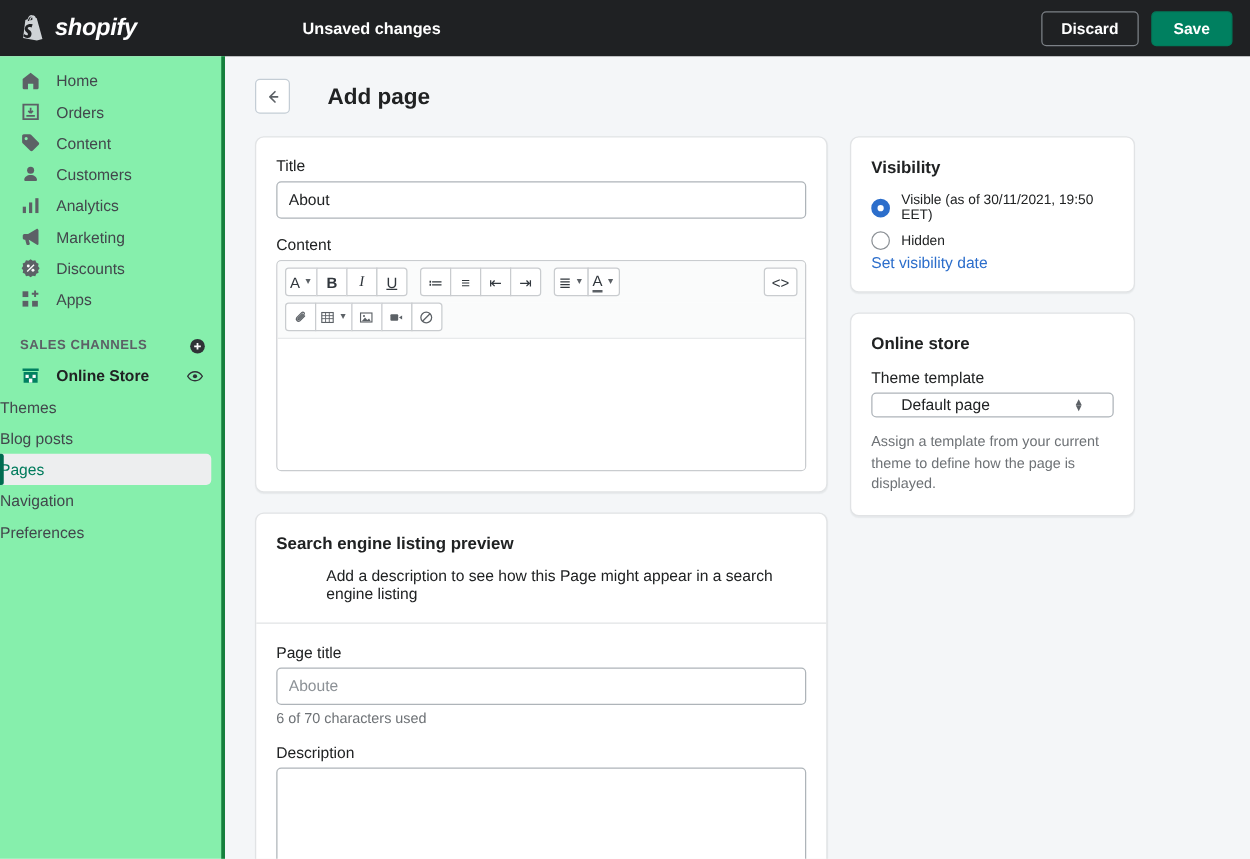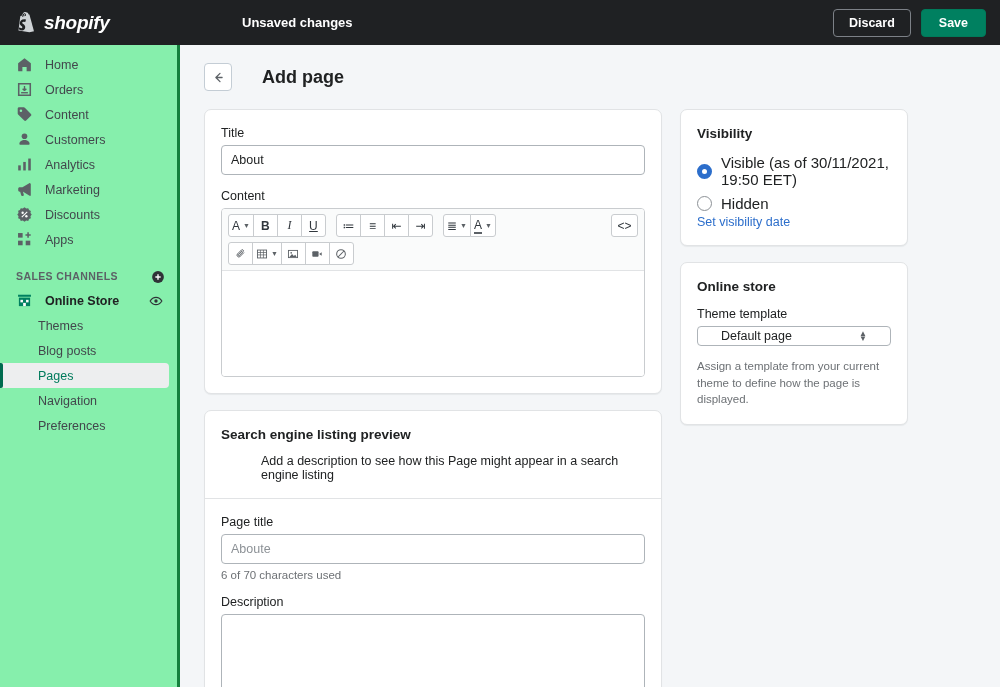--- a/index.html
+++ b/index.html
@@ -55,21 +55,21 @@
   .channel-row {
     display: flex; align-items: center; gap: 12px; height: 25px;
     margin: 0 8px 0 10px; padding: 0 6px; cursor: pointer;
   }
   .channel-row .label {
     font-size: 12.5px; color: #202223; font-weight: bold;
   }
   .channel-row .eye { margin-left: auto; }
   .sub-item {
     height: 25px; display: flex; align-items: center;
-    padding-left: 38px; font-size: 12.5px; color: #42474c; cursor: pointer;
+    font-size: 12.5px; color: #42474c; cursor: pointer;
     margin: 0 8px 0 0; border-radius: 0 4px 4px 0;
   }
   .sub-item.active { background: #edeeef; color: #007b5c; font-weight: normal; }
   .sub-item.active::before {
     content: ""; position: absolute; left: 0; width: 3px; height: 25px;
     background: #006b4f; border-radius: 0 2px 2px 0;
   }
   
   .main { flex: 1; overflow: hidden; padding: 18px 24px 0 24px; }
   .page-head { display: flex; align-items: center; gap: 30px; margin-bottom: 18px; }
@@ -122,21 +122,21 @@
   }
   .card-title { font-size: 13.5px; font-weight: bold; color: #202223; }
   .seo-sub { font-size: 12.5px; color: #202223; margin-top: 12px; margin-left: 40px; }
   
   .radio-row { display: flex; align-items: center; gap: 9px; margin-top: 3px; }
   .radio {
     width: 15px; height: 15px; border-radius: 50%; border: 1px solid #8c9196;
     background: #ffffff; flex: 0 0 15px; position: relative;
   }
   .radio.checked { border: 5px solid #2c6ecb; background: #ffffff; }
-  .radio-label { font-size: 15px; color: #202223; }
+  .radio-label { font-size: 11px; color: #202223; }
   .link { font-size: 12.5px; color: #2c6ecb; margin-top: 3px; cursor: pointer; }
   .select-wrap { position: relative; }
   .select-box {
     width: 100%; height: 20px; border: 1px solid #aeb4b9; border-radius: 4px;
     background: #ffffff; display: flex; align-items: center; padding: 0 23px;
     font-size: 12.5px; color: #202223; cursor: pointer;
   }
   .select-arrows { margin-left: auto; display: flex; flex-direction: column; line-height: 5px; color: #5c6166; font-size: 8px; }
   .note { font-size: 11.5px; color: #6d7175; line-height: 1.45; margin-top: 12px; }
 </style>

